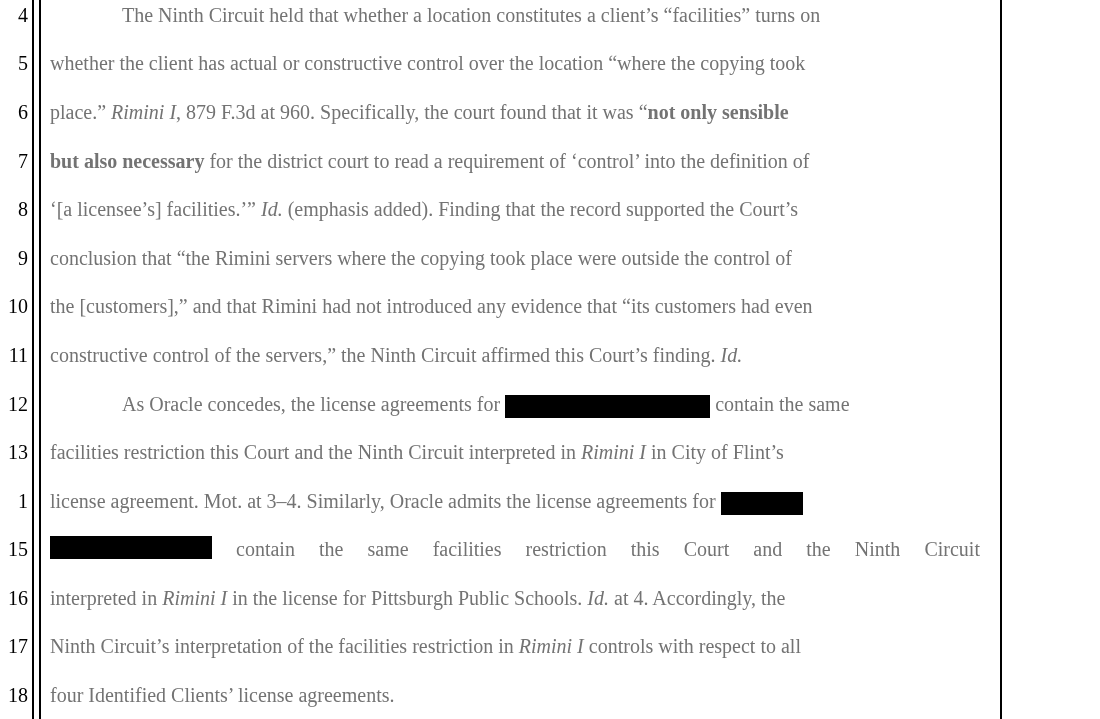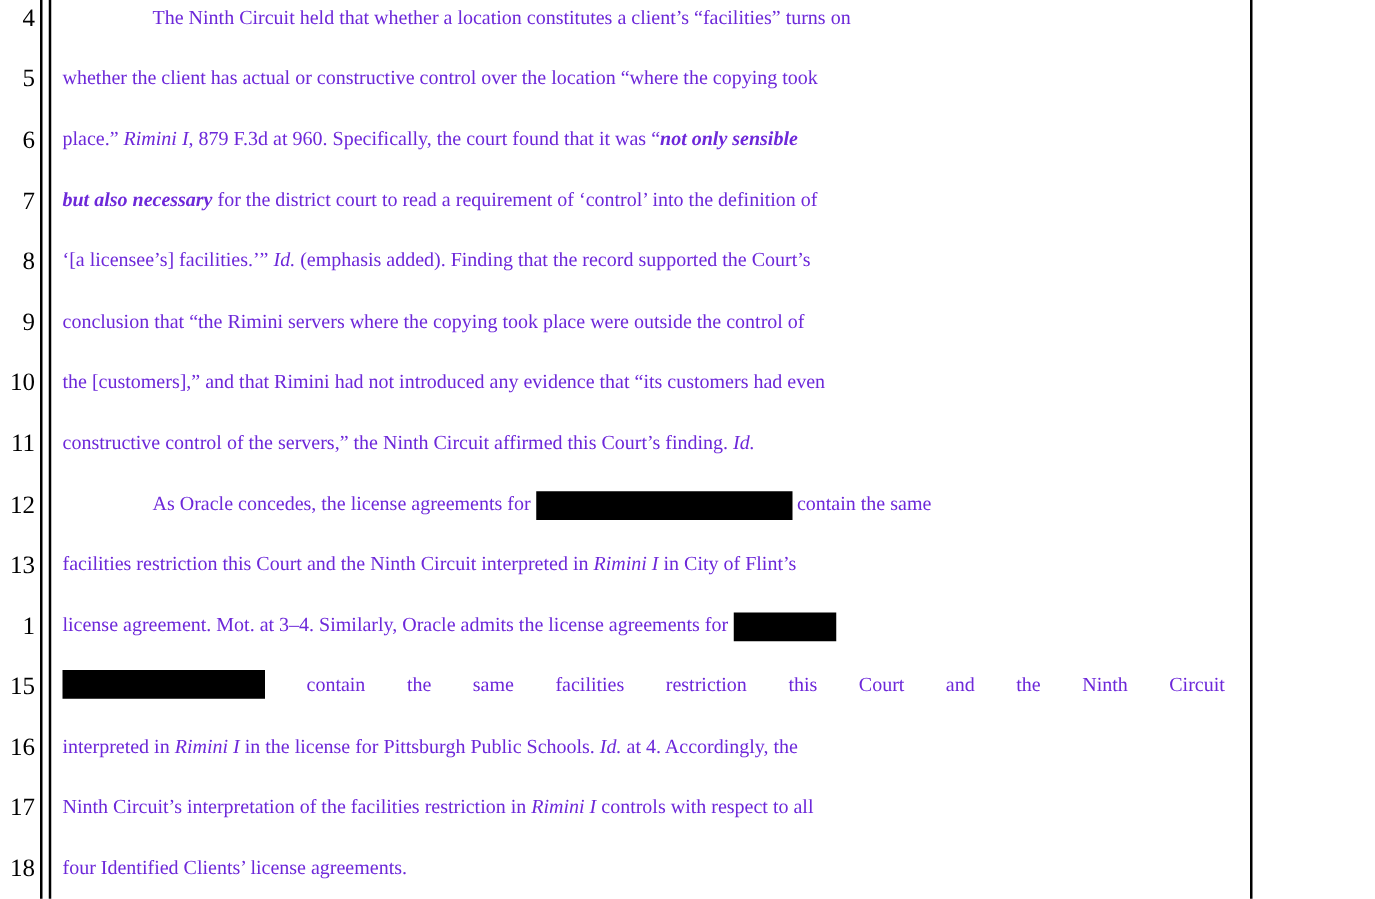--- a/index.html
+++ b/index.html
@@ -58,35 +58,35 @@
     top: 0px;
     width: 930px;
     height: 719px;
   }
 
   .tline {
     position: absolute;
     left: 0;
     width: 930px;
     height: 26px;
-    font-size: 16px;
+    font-size: 20px;
     line-height: 26px;
-    color: #6d28d9;
+    color: #737373;
     white-space: nowrap;
   }
 
   
   .just {
     display: flex;
     justify-content: space-between;
   }
   .just > span { white-space: pre; }
 
   .ital { font-style: italic; }
-  .bolditalic { font-weight: bold; font-style: italic; }
+  .bolditalic { font-weight: bold; }
 
   .redact {
     display: inline-block;
     background: #000000;
     vertical-align: middle;
     height: 23px;
   }
   .r1 { width: 205px; }
   .r2 { width: 82px; }
   .r3 { width: 162px; }

